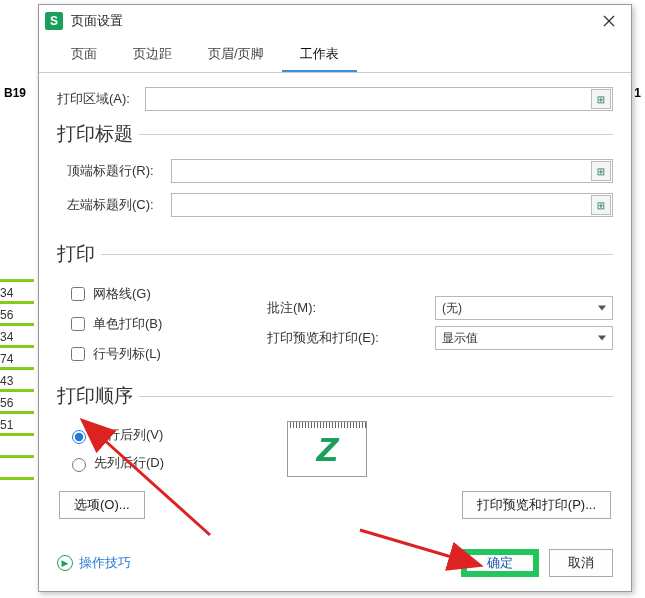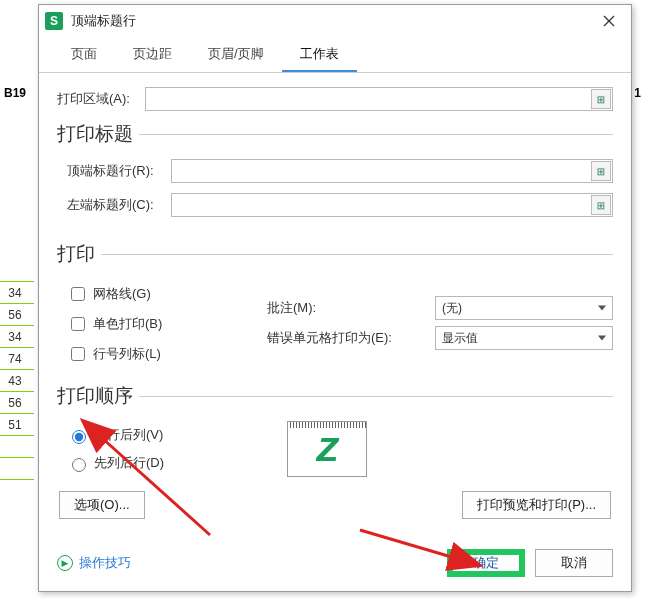--- a/index.html
+++ b/index.html
@@ -18,23 +18,23 @@
   }
   .sheet-bg .rowhdrs {
     position: absolute;
     left: 0; top: 260px;
     font-size: 12px;
     color: #333;
   }
   .sheet-bg .rowhdrs div {
     height: 22px; line-height: 22px;
     padding-right: 4px;
-    text-align: center;
+    text-align: left;
     width: 34px;
-    border-bottom: 1px solid #84cc16;
+    border-bottom: 3px solid #84cc16;
   }
   .sheet-bg .cellref {
     position:absolute; left:4px; top:86px;
     font-size:12px; font-weight:bold;
   }
   .sheet-bg .corner-1 {
     position:absolute; right:4px; top:86px;
     font-size:12px; font-weight:bold;
   }
   .dialog {
@@ -224,21 +224,21 @@
     <div>56</div>
     <div>51</div>
     <div></div>
     <div></div>
   </div>
 </div>
 
 <div class="dialog">
   <div class="titlebar">
     <div class="appicon">S</div>
-    <div class="title">顶端标题行</div>
+    <div class="title">页面设置</div>
     <div class="close">
       <svg width="12" height="12" viewBox="0 0 12 12">
         <line x1="1" y1="1" x2="11" y2="11" stroke="#333" stroke-width="1.2"></line>
         <line x1="11" y1="1" x2="1" y2="11" stroke="#333" stroke-width="1.2"></line>
       </svg>
     </div>
   </div>
 
   <div class="tabs">
     <div class="tab">页面</div>
@@ -299,21 +299,21 @@
         </div>
         <div class="right">
           <div class="sel-row" style="margin-top:14px">
             <span class="slabel">批注(M):</span>
             <div class="sel">
               <span>(无)</span>
               <span class="caret"></span>
             </div>
           </div>
           <div class="sel-row">
-            <span class="slabel">错误单元格打印为(E):</span>
+            <span class="slabel">打印预览和打印(E):</span>
             <div class="sel">
               <span>显示值</span>
               <span class="caret"></span>
             </div>
           </div>
         </div>
       </div>
     </fieldset>
 
     <fieldset>
@@ -340,21 +340,21 @@
       <div class="btn">打印预览和打印(P)...</div>
     </div>
   </div>
 
   <div class="footer">
     <div class="tips">
       <span class="picon">▶</span>
       <span>操作技巧</span>
     </div>
     <div class="btn primary" style="width:78px;margin-right:10px">确定</div>
-    <div class="btn" style="width:78px">取消</div>
+    <div class="btn" style="width:64px">取消</div>
   </div>
 </div>
 
 <div class="arrow" style="left:0;top:0">
   <svg width="645" height="598">
     <defs>
       <marker id="ah" markerWidth="12" markerHeight="12" refX="2" refY="5" orient="auto">
         <path d="M0,0 L0,10 L12,5 z" fill="#d22"></path>
       </marker>
     </defs>

